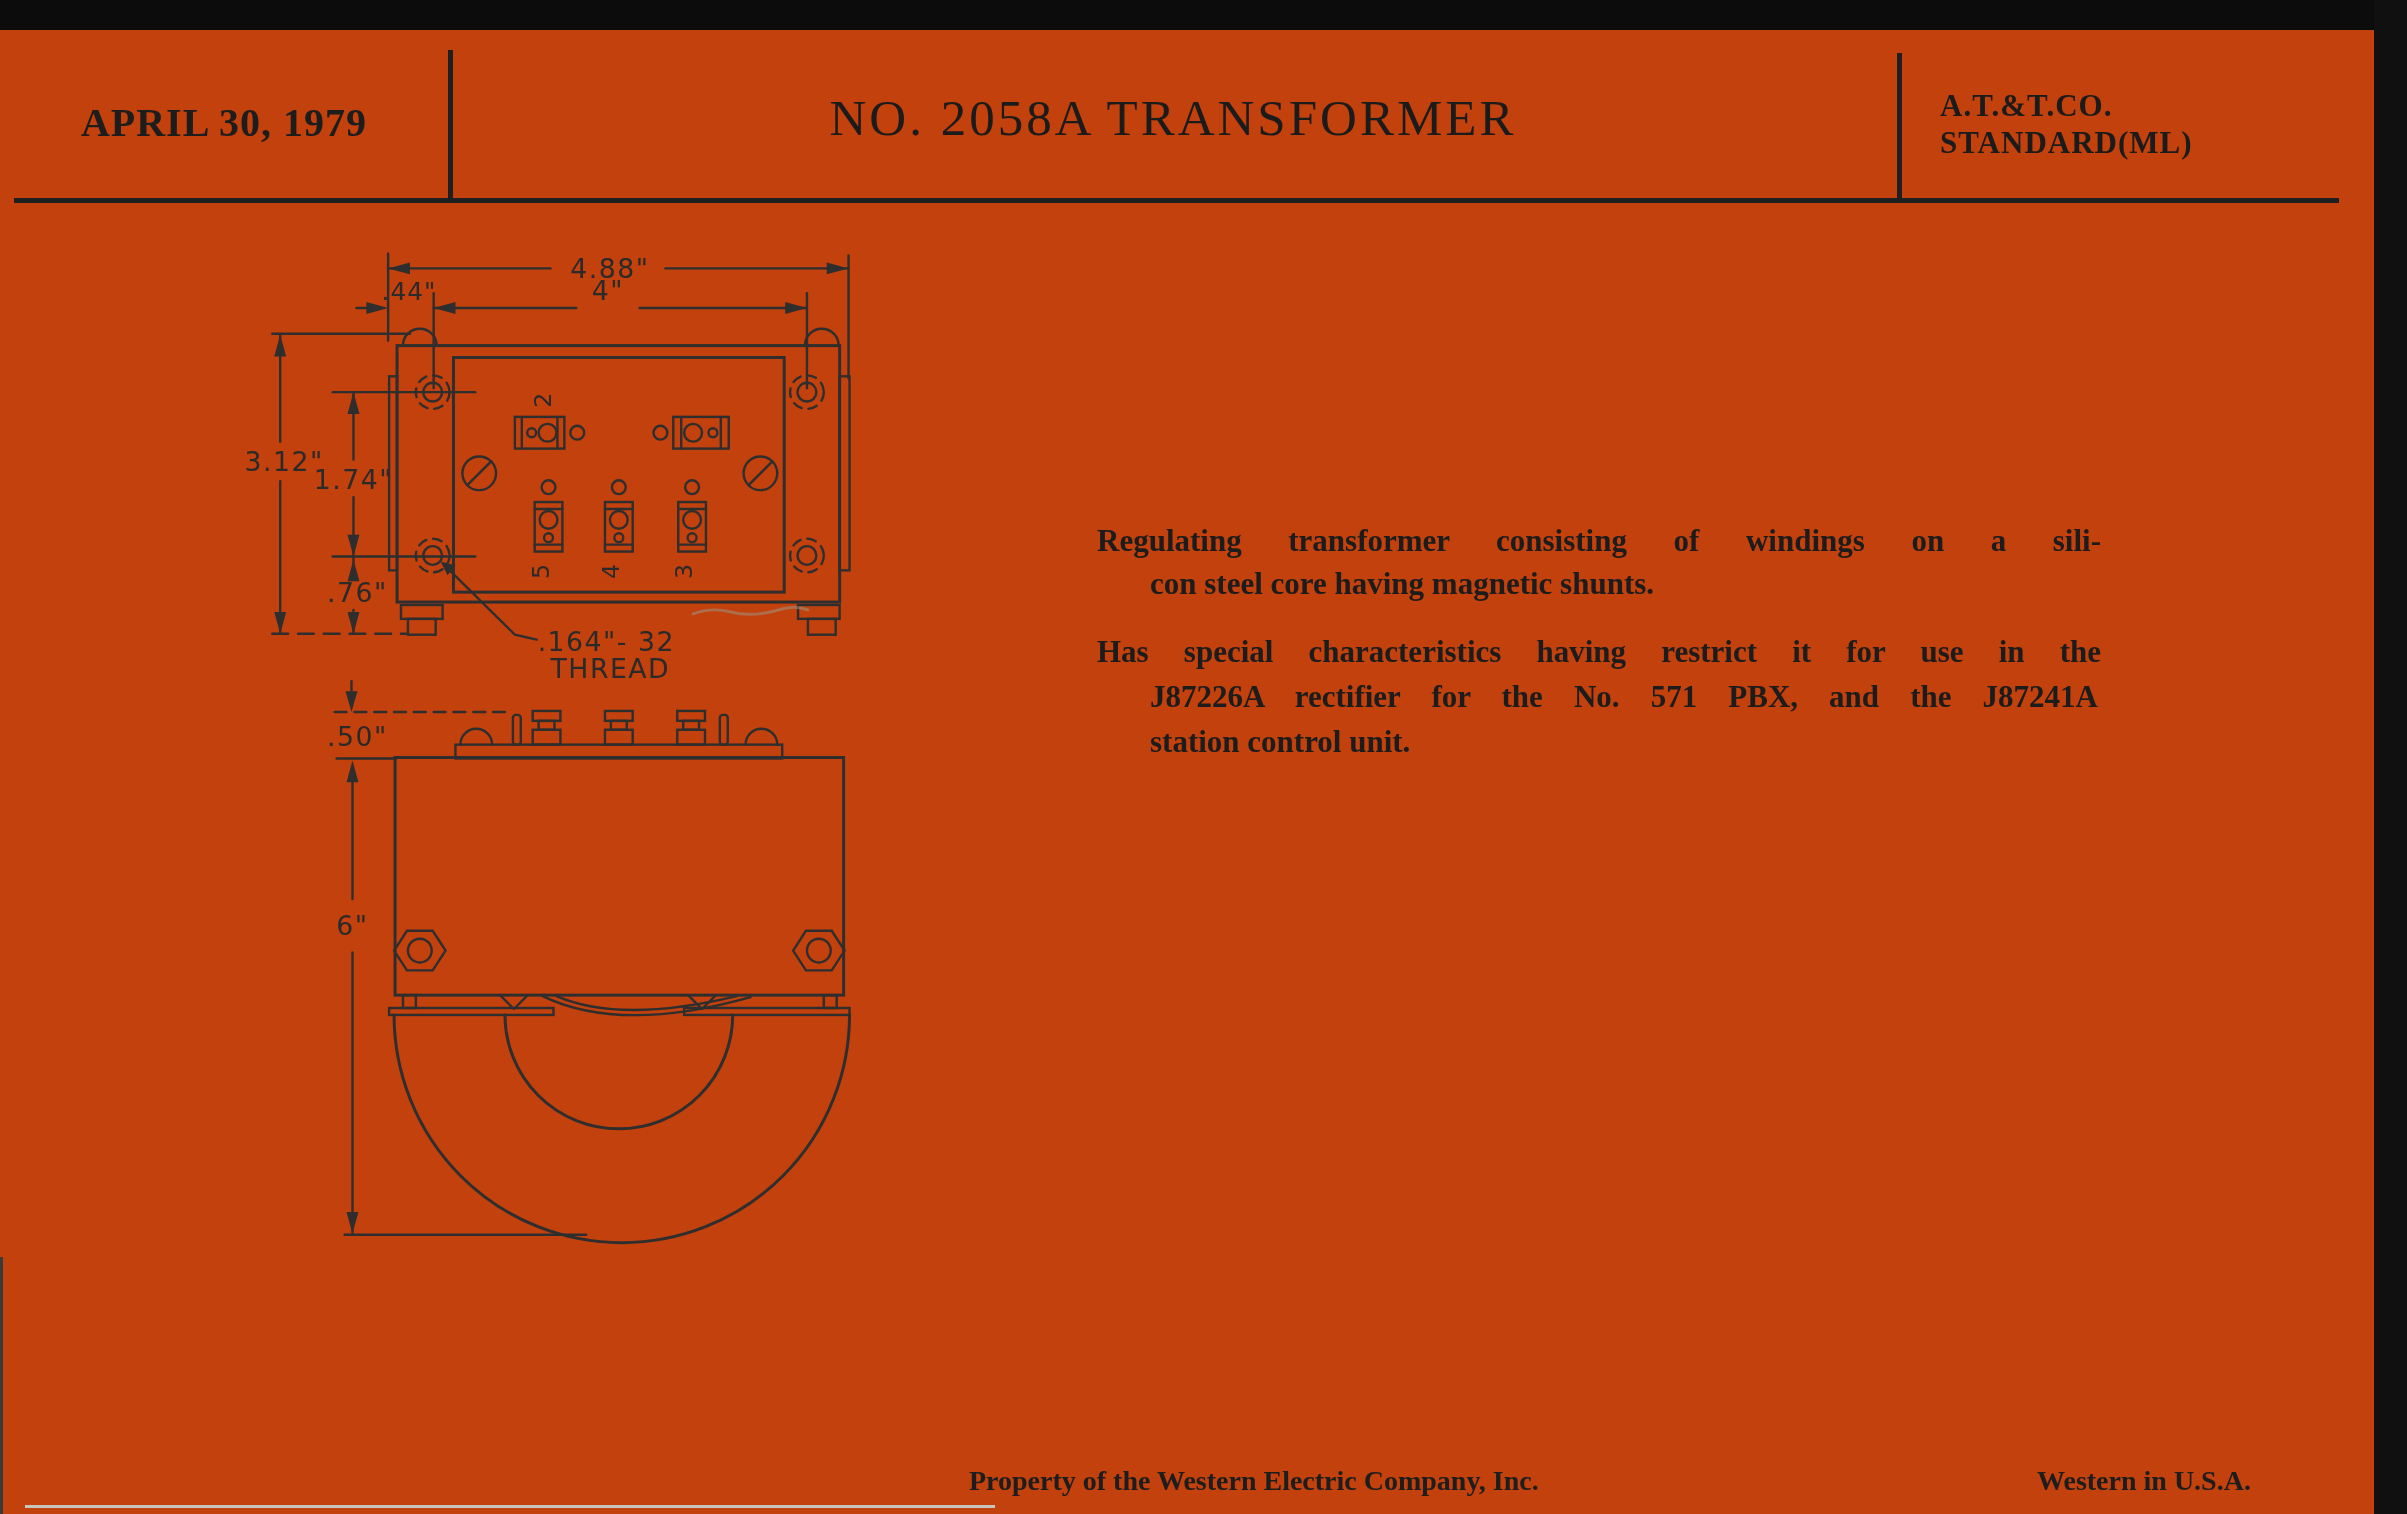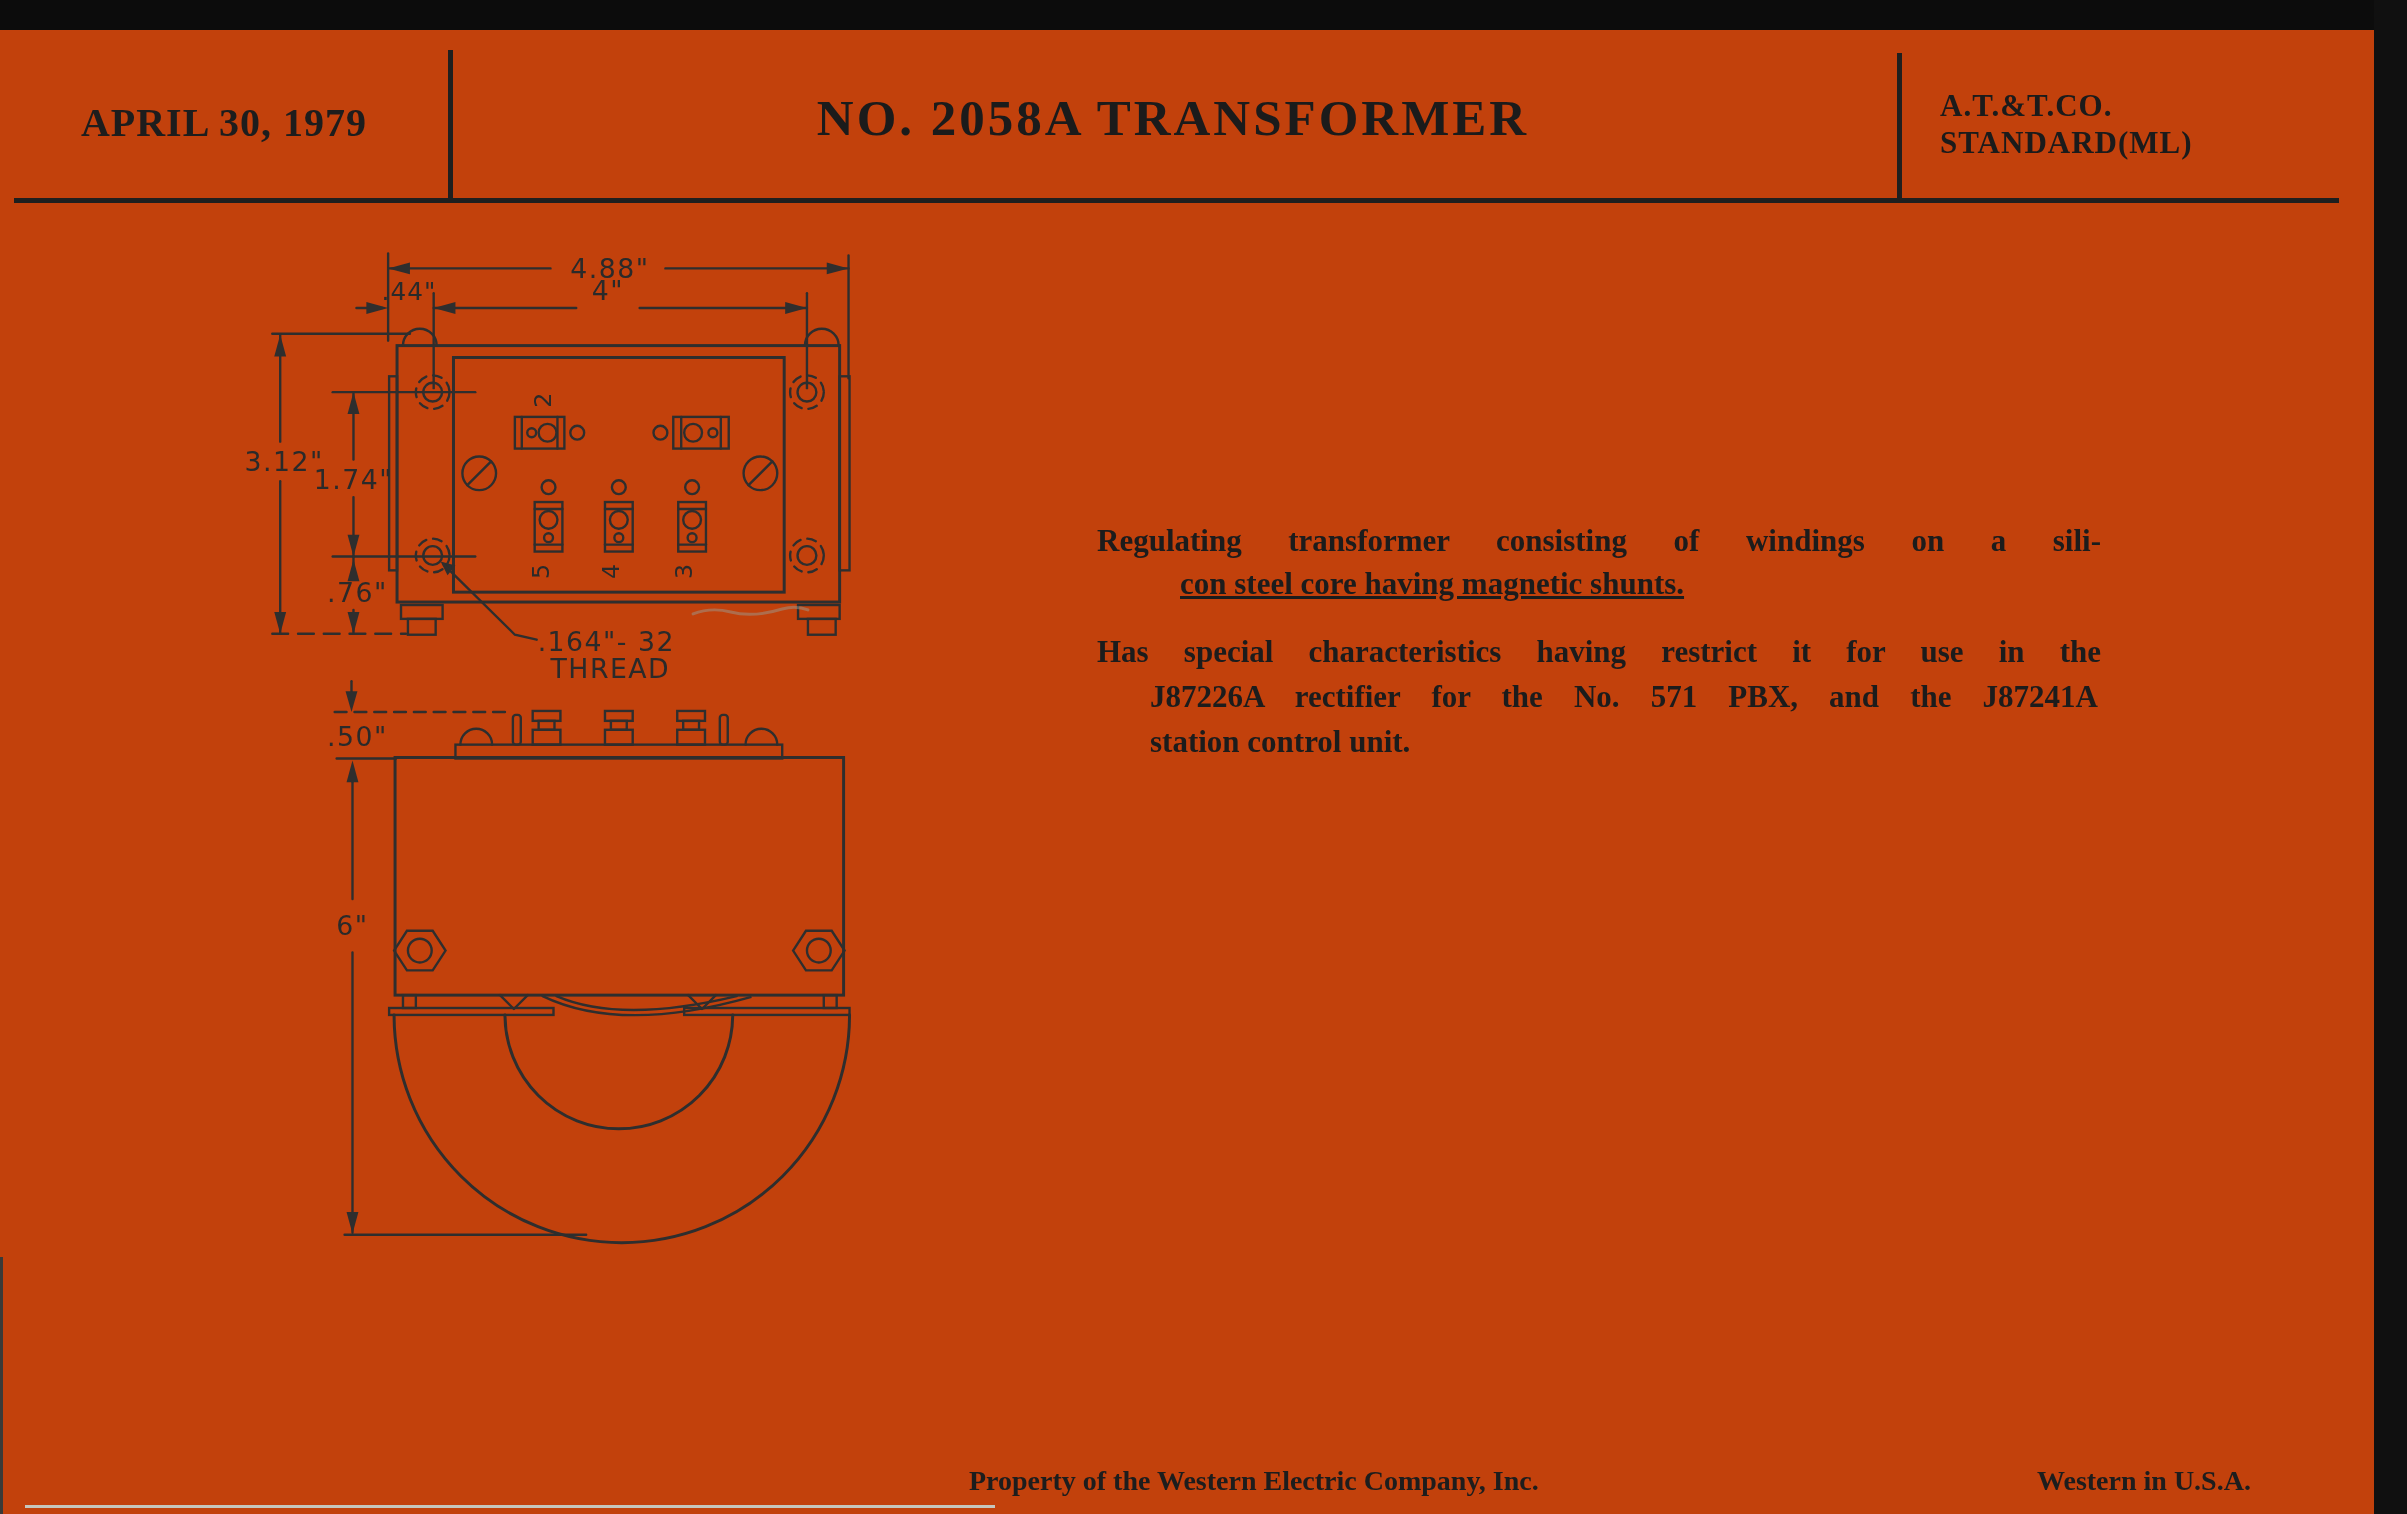--- a/index.html
+++ b/index.html
@@ -8,21 +8,21 @@
   .abs{position:absolute;}
   
   .top-bar{left:0;top:0;width:2408px;height:30px;background:#0c0c0c;}
   .right-strip{left:2374px;top:0;width:34px;height:1515px;background:#101010;}
   .bottom-smear{left:25px;top:1505px;width:970px;height:3px;background:#c6c6bd;}
   .left-sliver{left:0;top:1257px;width:3px;height:257px;background:#3a3a38;}
   
   .hdr-rule{left:14px;top:198px;width:2325px;height:5px;background:#1f1f1f;}
   .hdr-div{width:5px;background:#1f1f1f;}
   .hdr-date{left:0;top:99px;width:448px;text-align:center;font-weight:700;font-size:40px;letter-spacing:1px;color:#1d1d1d;}
-  .hdr-title{left:450px;top:89px;width:1446px;text-align:center;font-weight:700;font-size:51px;letter-spacing:3px;color:#1b1b1b;}
+  .hdr-title{left:450px;top:89px;width:1446px;text-align:center;font-weight:400;font-size:51px;letter-spacing:3px;color:#1b1b1b;}
   .hdr-org{left:1940px;top:87px;width:446px;font-weight:700;font-size:31px;line-height:37px;letter-spacing:1px;color:#1b1b1b;}
   
   .bodyline{position:absolute;font-weight:600;font-size:31px;color:#1c1c1c;white-space:nowrap;}
   .just{white-space:normal;text-align:justify;text-align-last:justify;}
   
   .catalog{left:62px;top:1370px;font-variant:small-caps;font-weight:700;font-size:49px;letter-spacing:3px;word-spacing:16px;color:#222;}
   .footer-text{font-weight:700;font-size:28px;color:#1d1d1d;}
   
   svg text{font-family:"DejaVu Sans","Liberation Sans",sans-serif;}
   .dimtext{font-size:27px;fill:#2a2a2a;letter-spacing:1.5px;}
@@ -43,21 +43,21 @@
   <div class="abs hdr-title">NO. 2058A TRANSFORMER</div>
   <div class="abs hdr-org">
     <div>A.T.&amp;T.CO.</div>
     <div>STANDARD(ML)</div>
   </div>
   <div class="abs hdr-div" style="left:448px;top:50px;height:150px;"></div>
   <div class="abs hdr-div" style="left:1897px;top:53px;height:147px;"></div>
   <div class="abs hdr-rule"></div>
 
   <div class="bodyline just" style="left:1097px;top:523px;width:1004px;">Regulating transformer consisting of windings on a sili-</div>
-  <div class="bodyline" style="left:1180px;top:566px;text-decoration:underline;">con steel core having magnetic shunts.</div>
+  <div class="bodyline" style="left:1150px;top:566px;">con steel core having magnetic shunts.</div>
   <div class="bodyline just" style="left:1097px;top:634px;width:1004px;">Has special characteristics having restrict it for use in the</div>
   <div class="bodyline just" style="left:1150px;top:679px;width:948px;">J87226A rectifier for the No. 571 PBX, and the J87241A</div>
   <div class="bodyline" style="left:1150px;top:724px;">station control unit.</div>
 
   <svg class="abs" style="left:0;top:0;" width="2408" height="1515" viewBox="0 0 2432 1530">
     <g fill="none" stroke="#2e2e2e" stroke-width="2.4" stroke-linecap="round">
 
       <g>
 
         <path d="M392 256 V344"></path>

